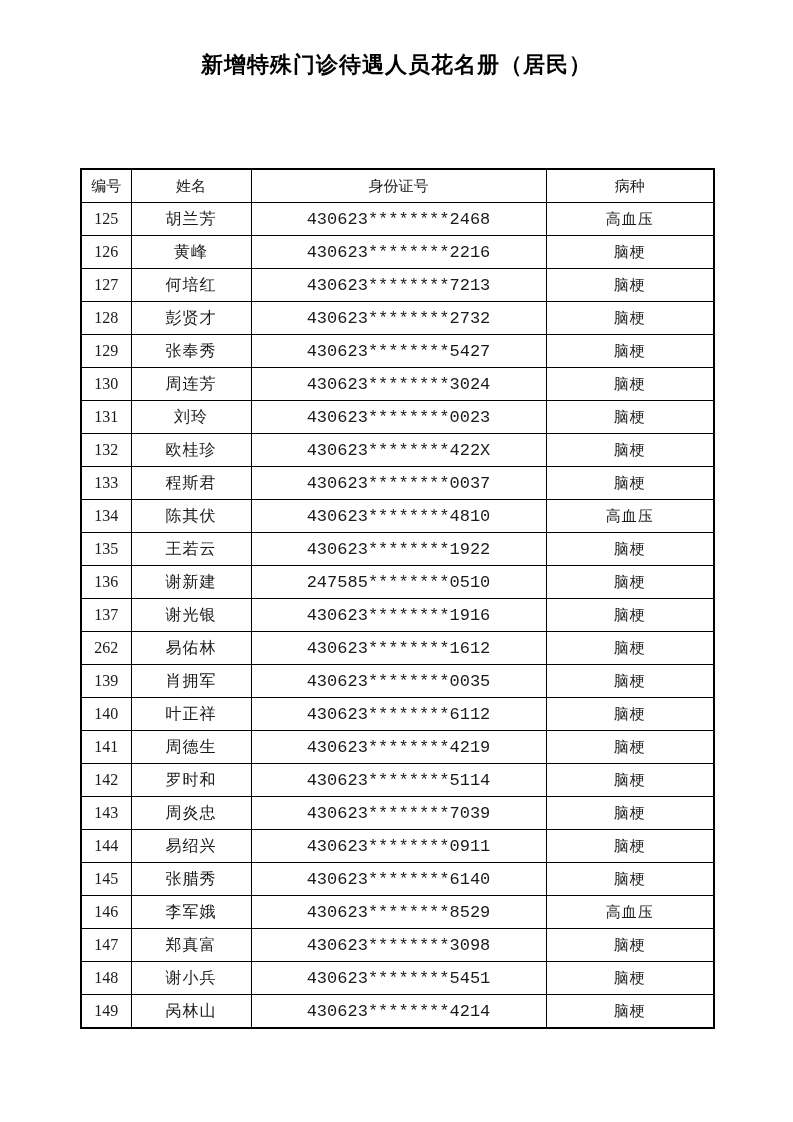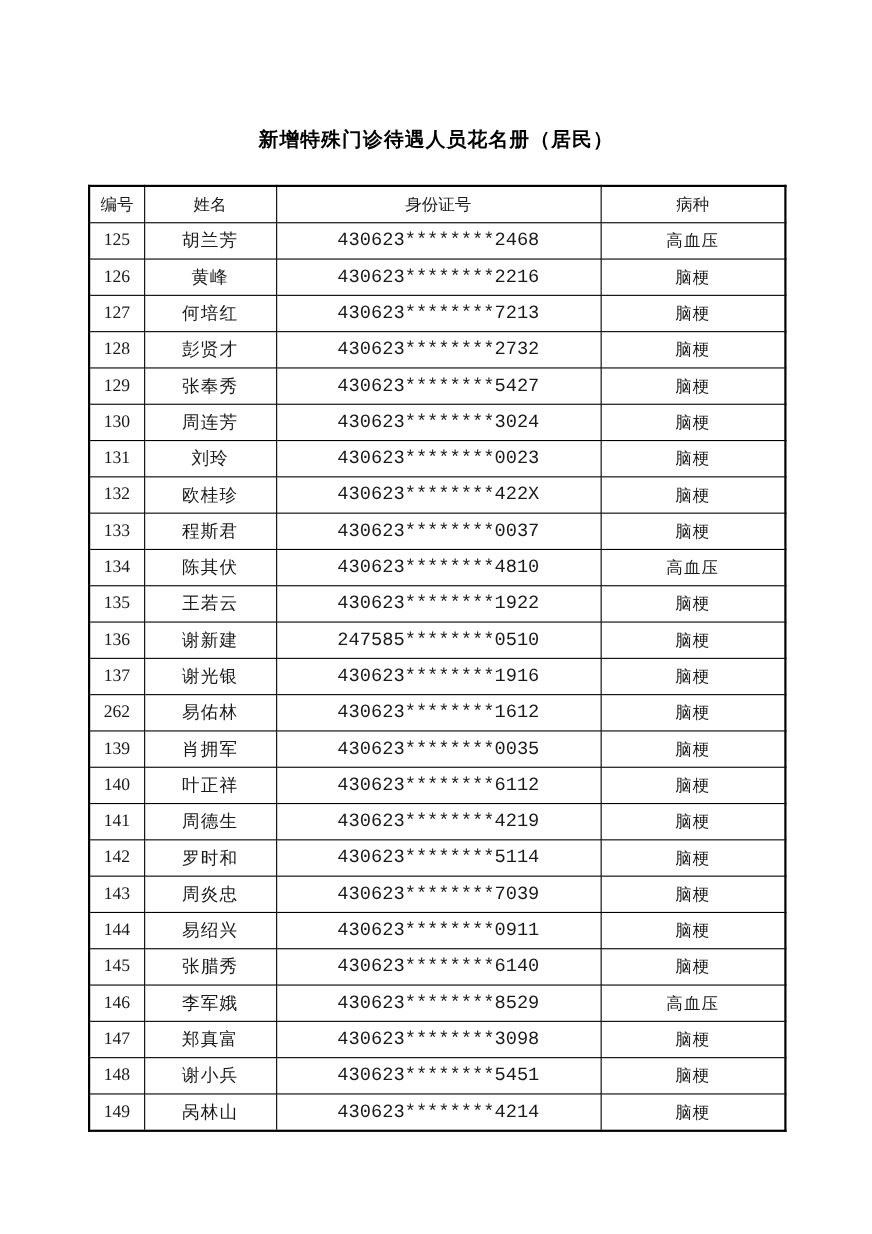--- a/index.html
+++ b/index.html
@@ -13,23 +13,23 @@
     height: 1122px;
     margin: 0 auto;
     background: #ffffff;
     font-family: "Liberation Serif", "DejaVu Serif", serif;
     color: #1a1a1a;
     box-sizing: border-box;
     overflow: hidden;
   }
   .title {
     margin: 0;
-    padding-top: 110px;
+    padding-top: 48px;
     text-align: center;
-    font-size: 18px;
+    font-size: 22px;
     line-height: 34px;
     font-weight: bold;
     letter-spacing: 1px;
     color: #000000;
   }
   table.roster {
     position: absolute;
     left: 80px;
     top: 168px;
     width: 633px;

